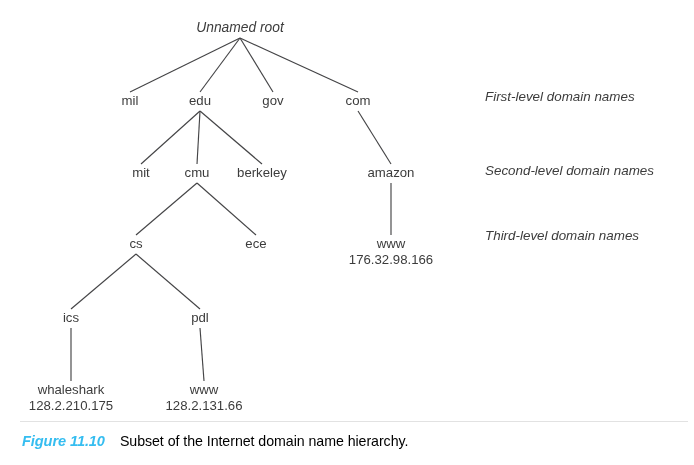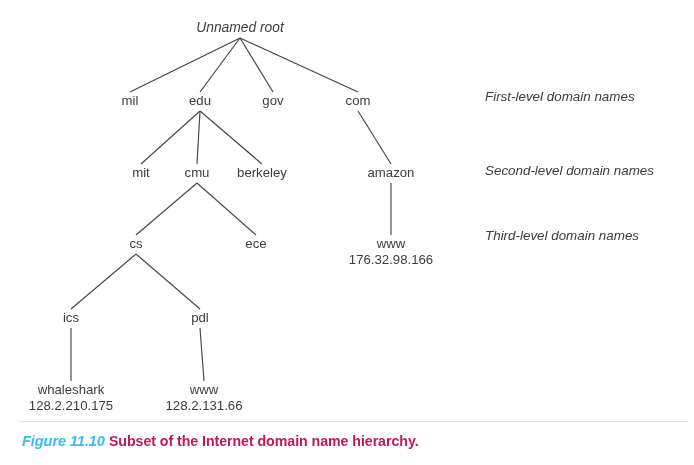--- a/index.html
+++ b/index.html
@@ -82,24 +82,24 @@
   .caption-number {
     font-family: "Liberation Sans", sans-serif;
     font-weight: bold;
     font-size: 14.6px;
     color: #35bdf0;
     letter-spacing: -0.1px;
     font-style: italic;
   }
   .caption-text {
     font-family: "Liberation Sans", sans-serif;
-    font-weight: bold;
+    font-weight: normal;
     font-size: 14.2px;
-    color: #be185d;
-    margin-left: 4px;
+    color: #000000;
+    margin-left: 15px;
     letter-spacing: -0.05px;
   }
 </style>
 </head>
 <body>
 
 <div id="figure-root">
 
   <svg id="tree-canvas" viewBox="0 0 694 425">
     <g id="edge-group">

